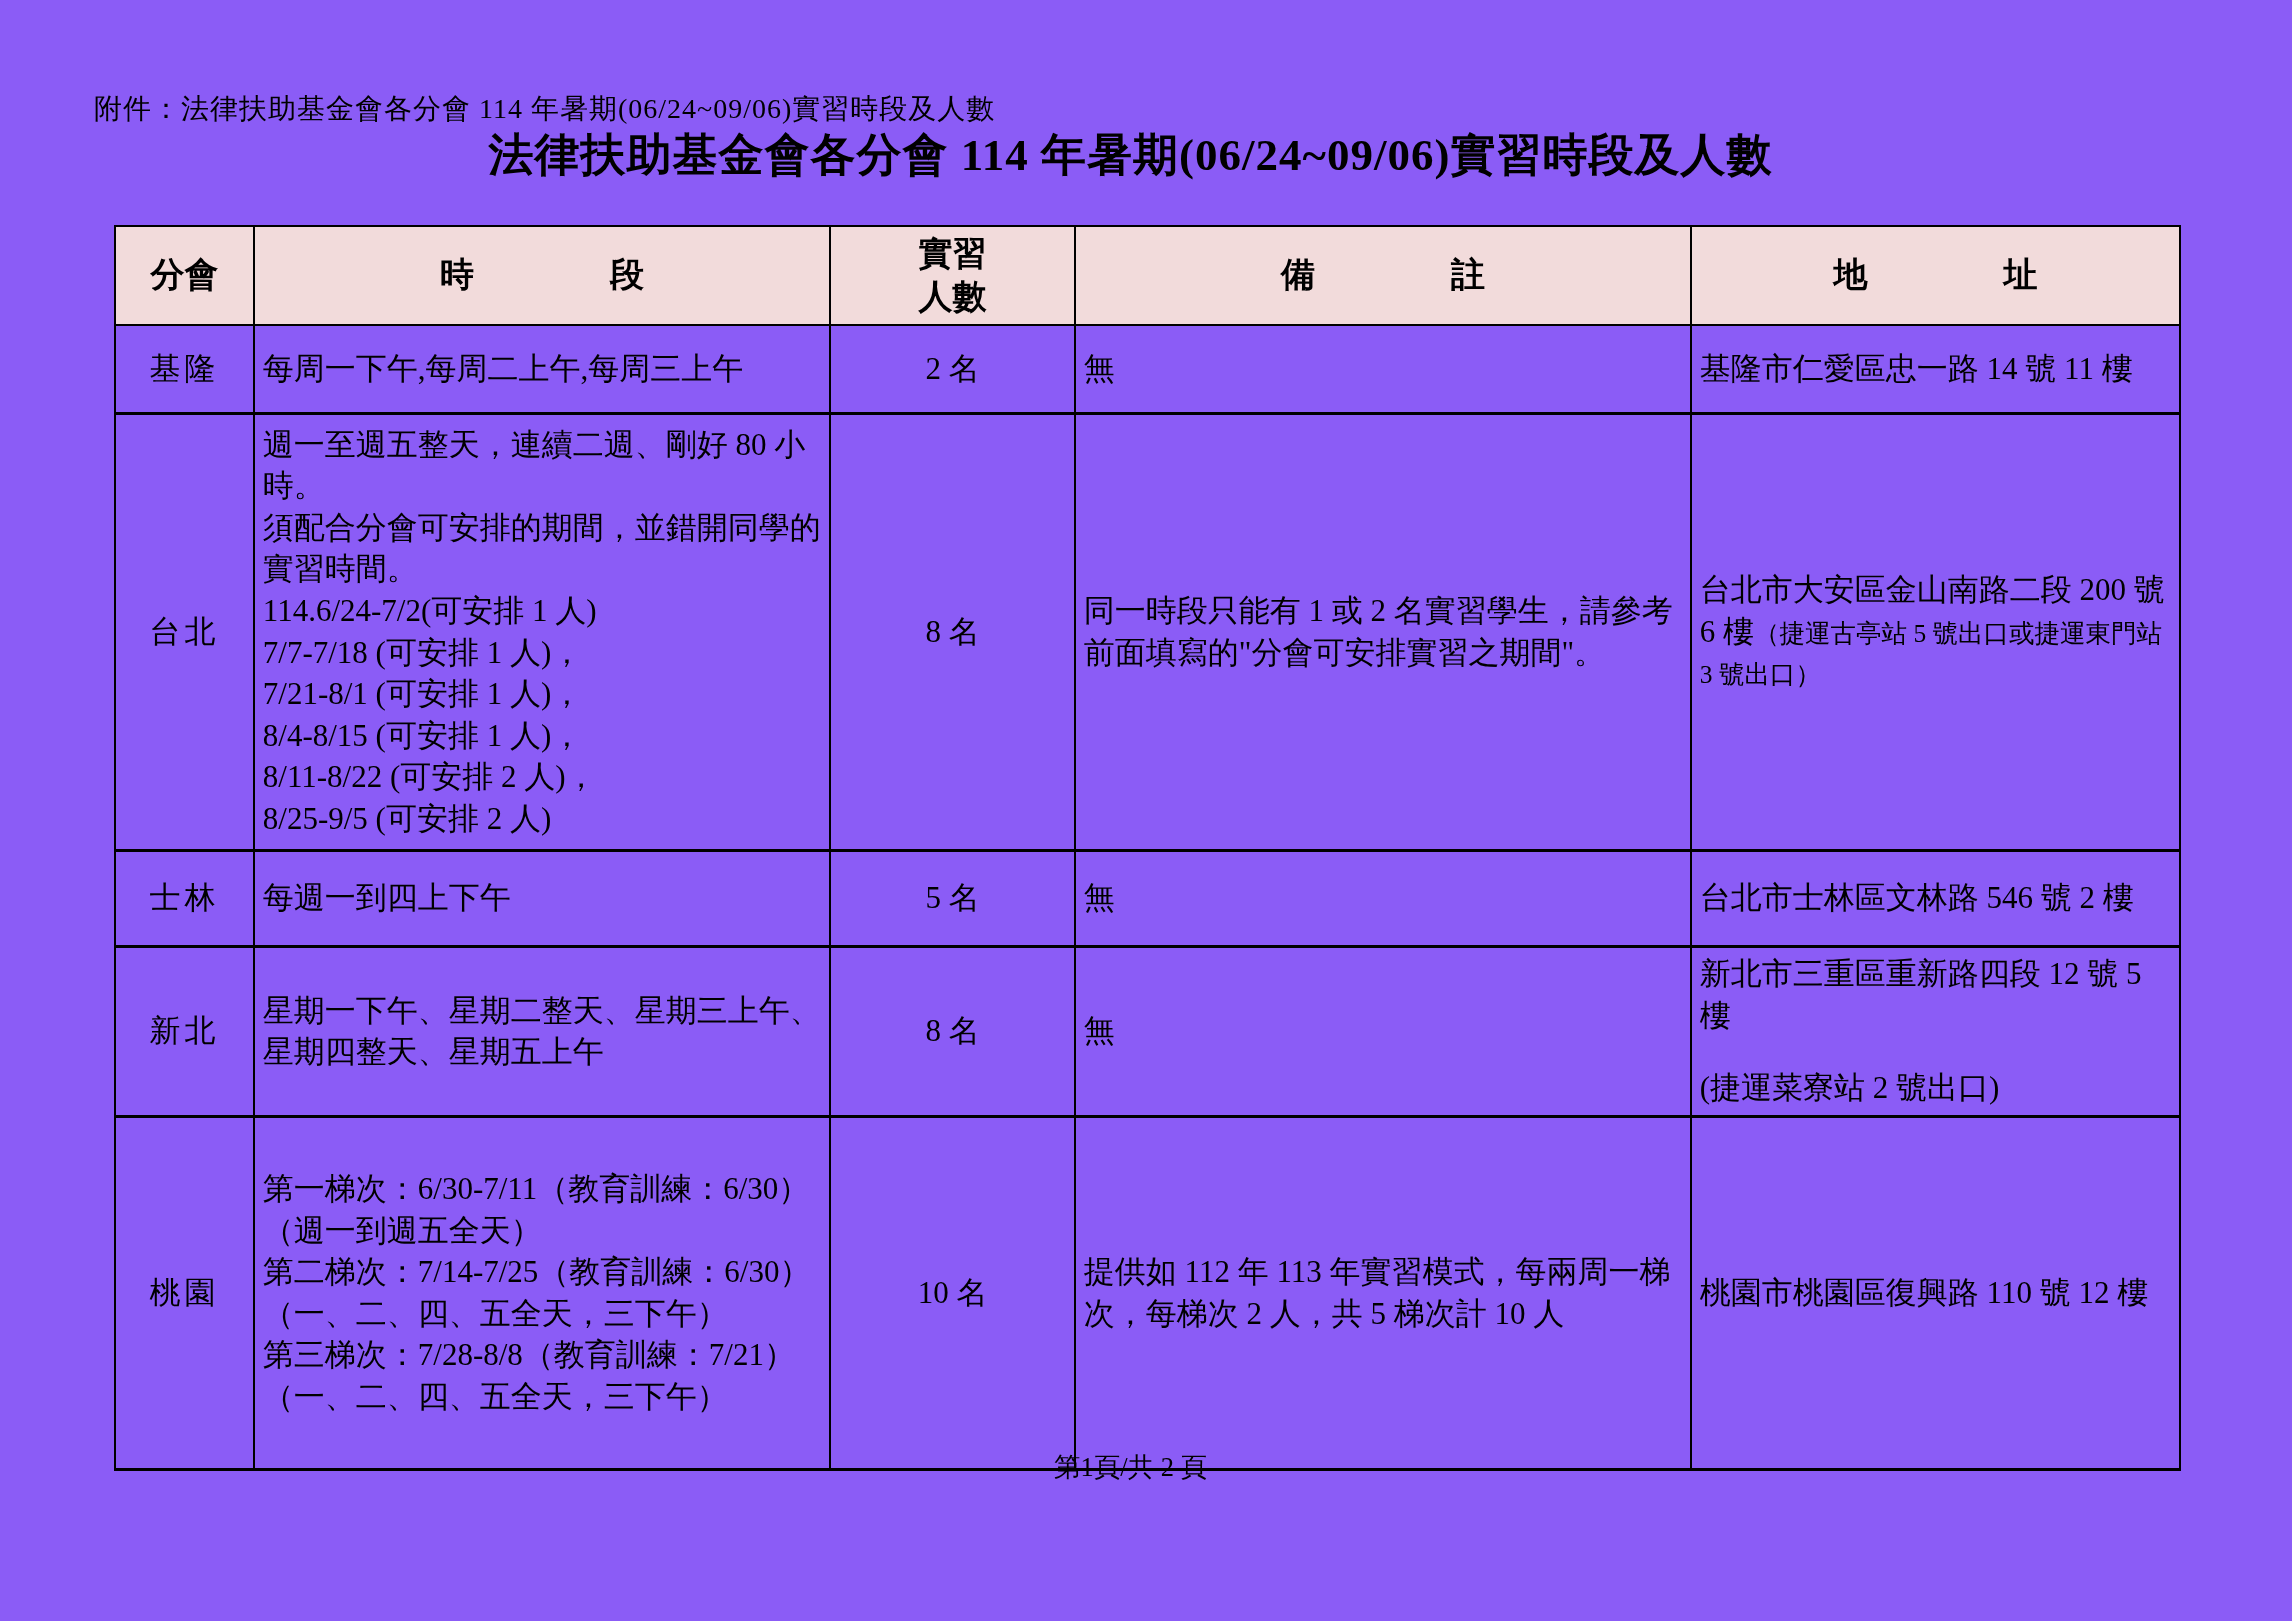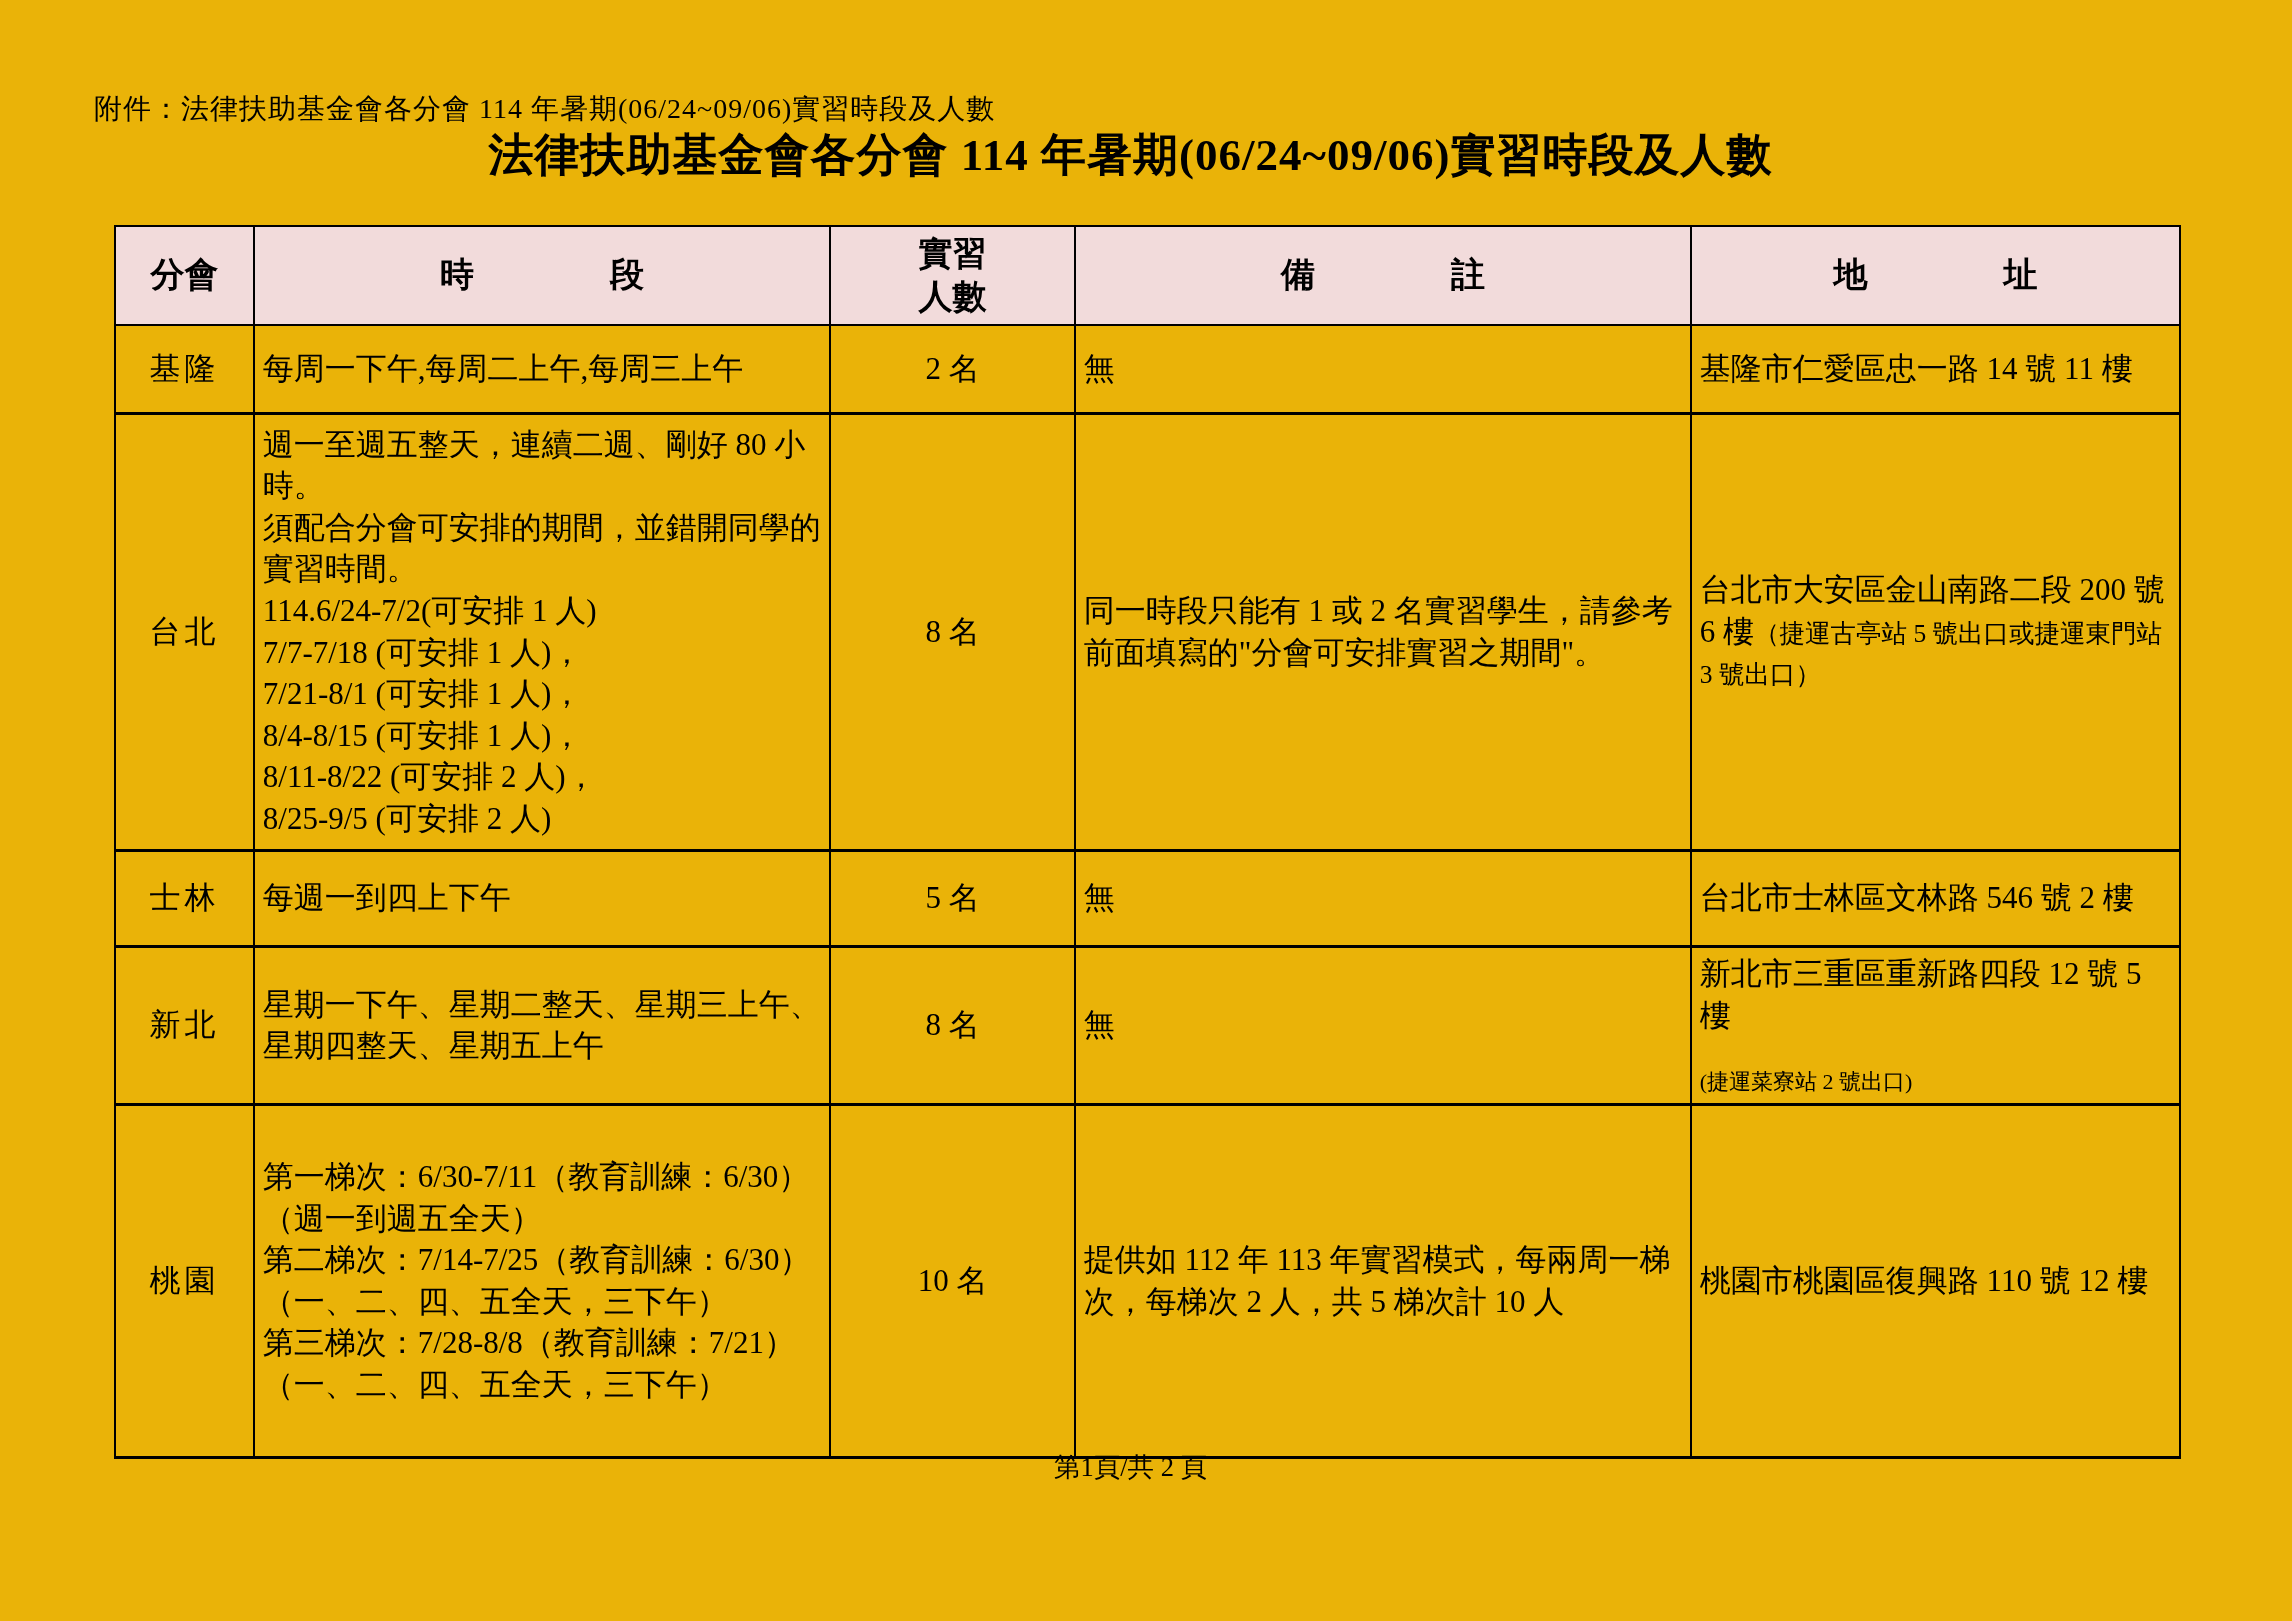--- a/index.html
+++ b/index.html
@@ -6,21 +6,21 @@
     margin: 0;
     padding: 0;
     background: #ffffff;
     color: #000000;
     font-family: "Liberation Serif", "DejaVu Serif", serif;
   }
   .page {
     position: relative;
     width: 2293px;
     height: 1621px;
-    background: #eab308;
+    background: #8b5cf6;
     overflow: hidden;
   }
   .attachment-note {
     position: absolute;
     left: 94px;
     top: 90px;
     font-size: 28px;
     letter-spacing: 1px;
     white-space: nowrap;
   }
@@ -80,21 +80,21 @@
     letter-spacing: 3.9px;
     padding: 5.9px 2px;
   }
   td.count-cell { text-align: center; }
   td.time-cell, td.note-cell, td.address-cell { text-align: left; }
 
   .time-paragraph, .note-paragraph { margin: 0; }
   .address-note-small { font-size: 25.5px; }
   .address-note-block {
     display: block;
-    font-size: 22px;
+    font-size: 31px;
     margin-top: 31px;
   }
   .page-footer {
     position: absolute;
     left: 98px;
     top: 1449px;
     width: 2065px;
     text-align: center;
     font-size: 26.5px;
   }

